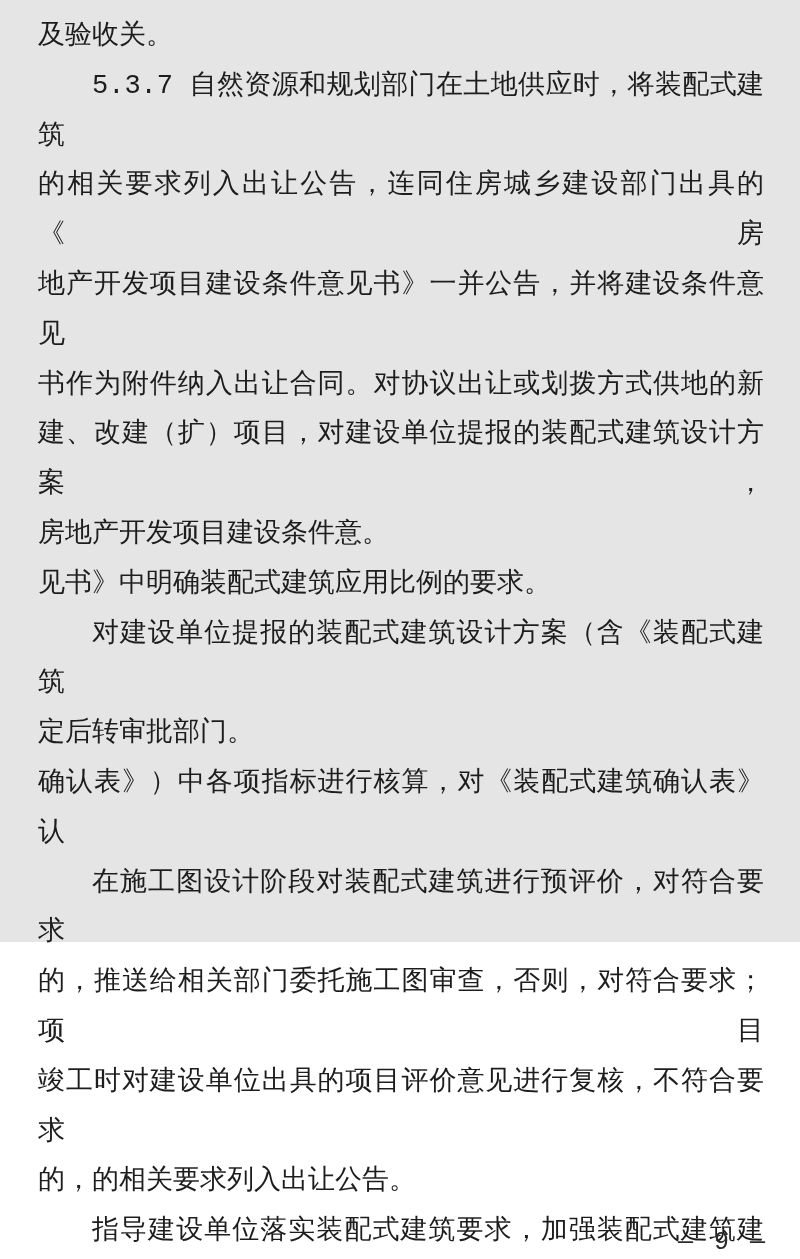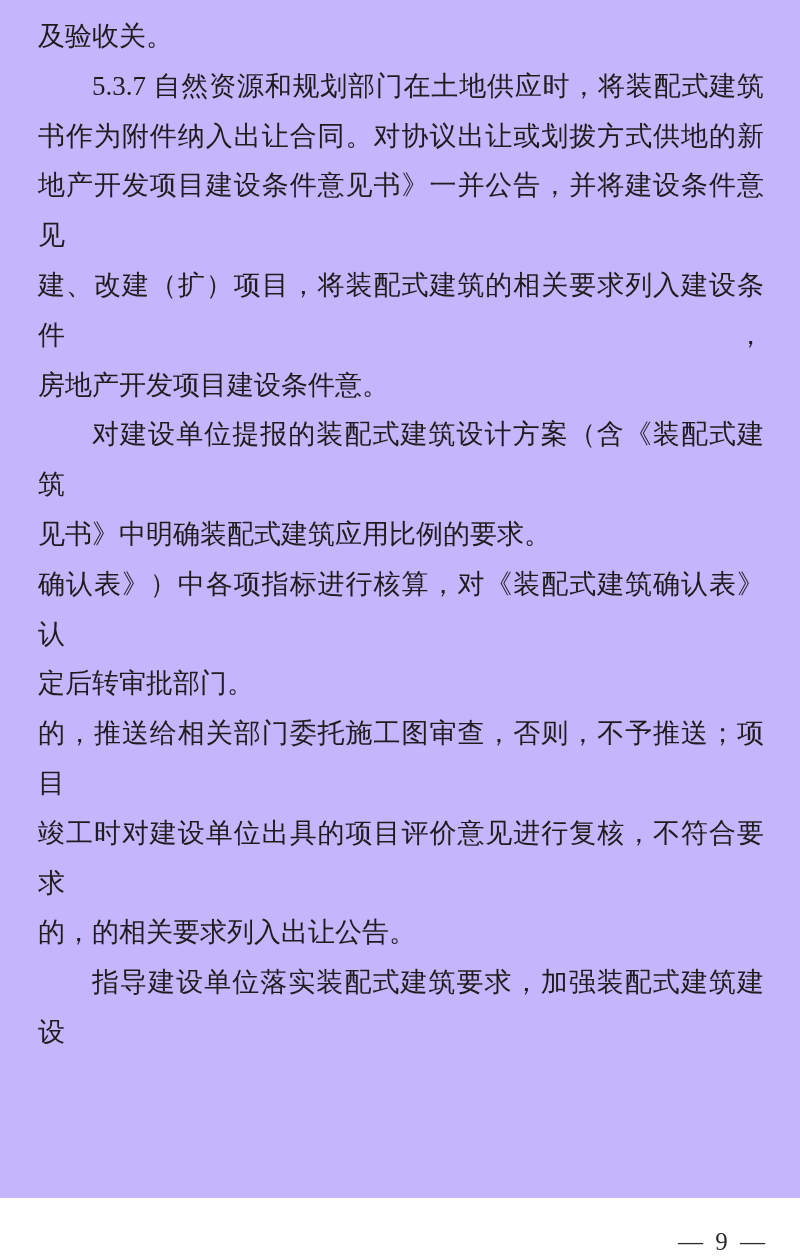--- a/index.html
+++ b/index.html
@@ -8,23 +8,23 @@
   }
   body {
     width: 800px;
     height: 1259px;
     background: #ffffff;
     overflow: hidden;
   }
   .page {
     position: relative;
     width: 800px;
-    height: 1198px;
-    background: #c4b5fd;
-    font-family: Liberation Serif, serif;
+    height: 942px;
+    background: #e5e5e5;
+    font-family: Liberation Mono, monospace;
     color: #1d1d1d;
   }
   .text-body {
     position: absolute;
     left: 38px;
     top: 12px;
     width: 726px;
     font-size: 27px;
     line-height: 49.8px;
     letter-spacing: 0;
@@ -49,27 +49,29 @@
     color: #2a2a2a;
   }
 </style>
 </head>
 <body>
 
 <div class="page">
   <div class="text-body" id="lines-container">
       <div class="line para-end">及验收关。</div>
       <div class="line indent">5.3.7 自然资源和规划部门在土地供应时，将装配式建筑</div>
+      <div class="line">的相关要求列入出让公告，连同住房城乡建设部门出具的《房</div>
+      <div class="line">地产开发项目建设条件意见书》一并公告，并将建设条件意见</div>
       <div class="line">书作为附件纳入出让合同。对协议出让或划拨方式供地的新</div>
-      <div class="line">地产开发项目建设条件意见书》一并公告，并将建设条件意见</div>
-      <div class="line">建、改建（扩）项目，将装配式建筑的相关要求列入建设条件，</div>
+      <div class="line">建、改建（扩）项目，对建设单位提报的装配式建筑设计方案，</div>
       <div class="line para-end">房地产开发项目建设条件意。</div>
+      <div class="line para-end">见书》中明确装配式建筑应用比例的要求。</div>
       <div class="line indent">对建设单位提报的装配式建筑设计方案（含《装配式建筑</div>
-      <div class="line para-end">见书》中明确装配式建筑应用比例的要求。</div>
+      <div class="line para-end">定后转审批部门。</div>
       <div class="line">确认表》）中各项指标进行核算，对《装配式建筑确认表》认</div>
-      <div class="line para-end">定后转审批部门。</div>
-      <div class="line">的，推送给相关部门委托施工图审查，否则，不予推送；项目</div>
+      <div class="line indent">在施工图设计阶段对装配式建筑进行预评价，对符合要求</div>
+      <div class="line">的，推送给相关部门委托施工图审查，否则，对符合要求；项目</div>
       <div class="line">竣工时对建设单位出具的项目评价意见进行复核，不符合要求</div>
       <div class="line para-end">的，的相关要求列入出让公告。</div>
       <div class="line indent">指导建设单位落实装配式建筑要求，加强装配式建筑建设</div>
     </div>
   <div class="footer">— 9 —</div>
 </div>
 
 </body></html>

